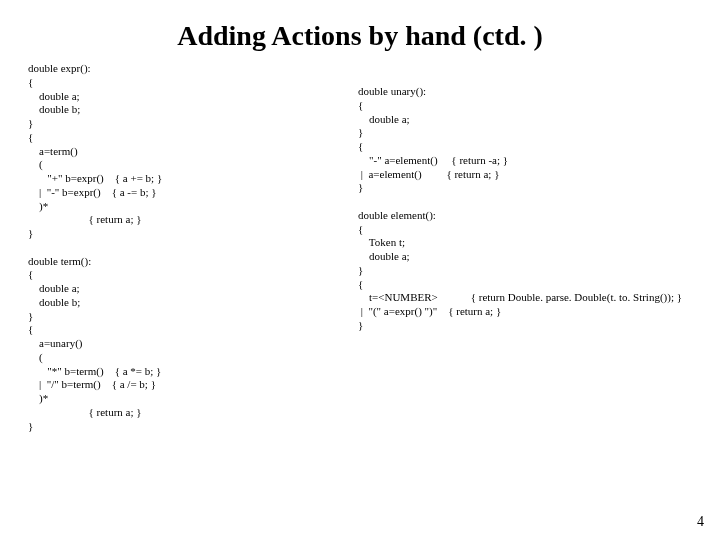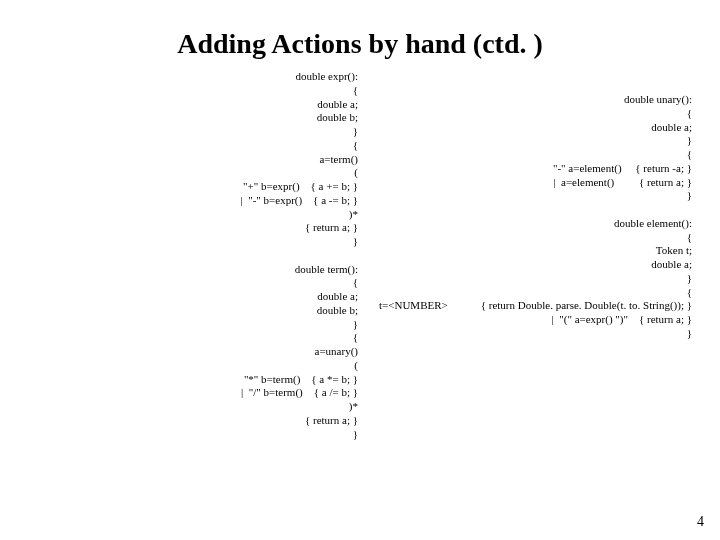--- a/index.html
+++ b/index.html
@@ -15,29 +15,28 @@
   .slide {
     position: relative;
     width: 720px;
     height: 540px;
     box-sizing: border-box;
   }
   .title {
     text-align: center;
     font-size: 28px;
     font-weight: bold;
-    padding-top: 28px;
+    padding-top: 20px;
     padding-bottom: 10px;
   }
   .cols {
     display: flex;
     flex-direction: row;
     align-items: flex-start;
     padding: 0 28px;
-    text-align: right;
   }
   .col {
     white-space: pre;
     font-size: 11px;
     line-height: 1.25;
     font-family: "Times New Roman", Times, serif;
   }
   .col.left { width: 330px; }
   .col.right { flex: 1; margin-top: 23px; }
   .pagenum {

